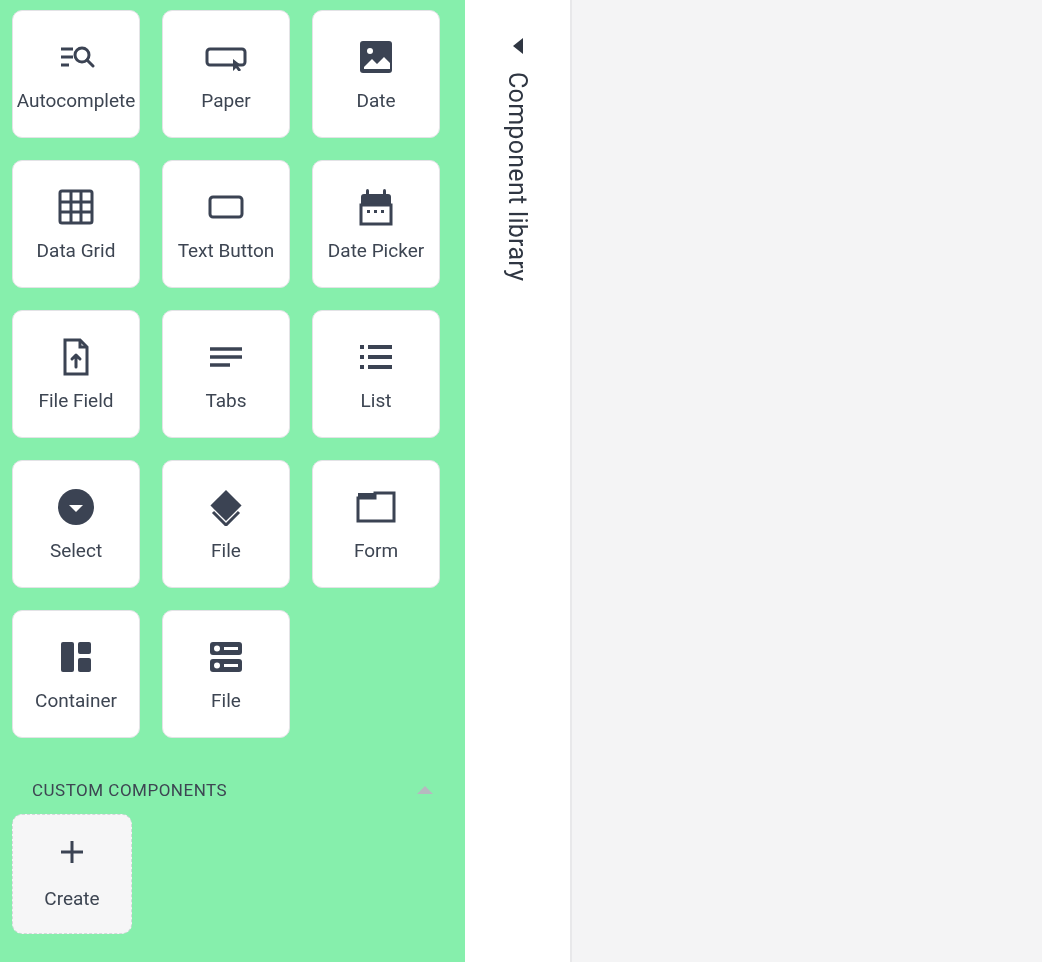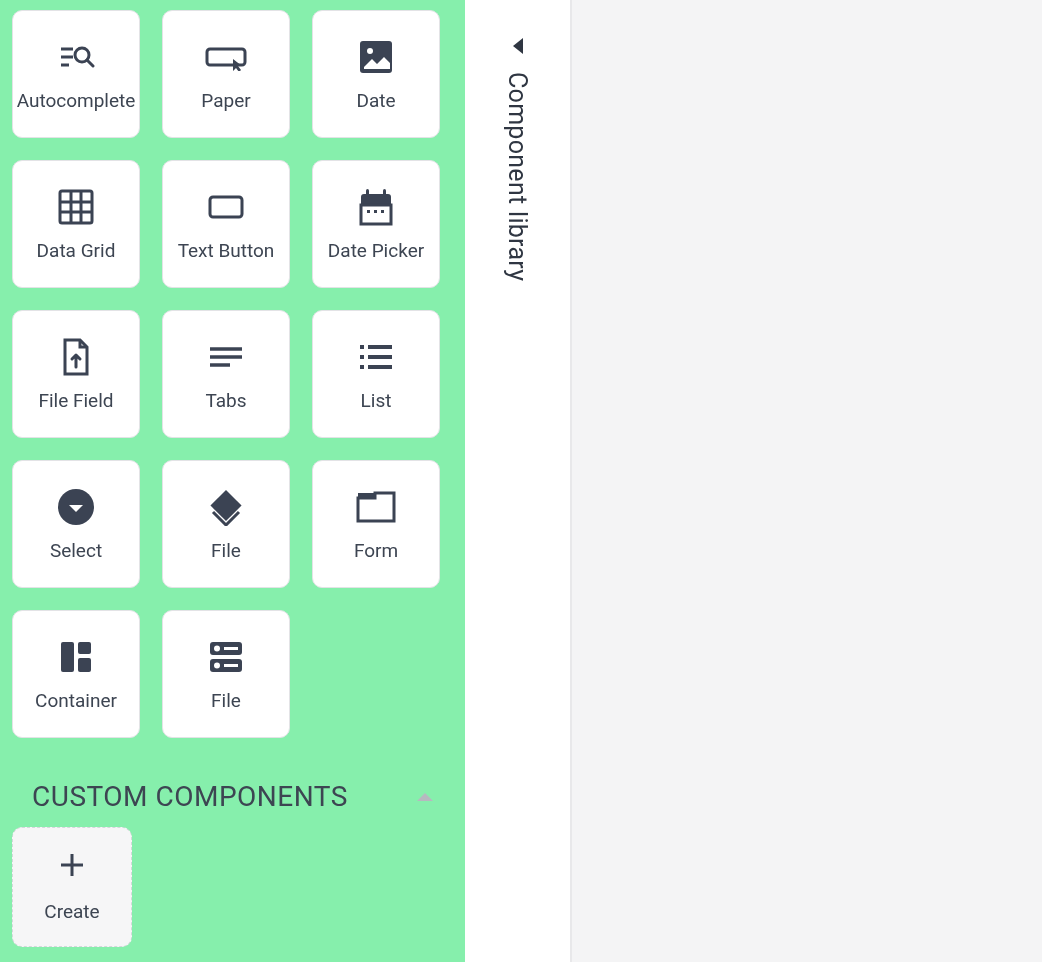--- a/index.html
+++ b/index.html
@@ -53,21 +53,21 @@
       font-weight: 400;
     }
     .section-header {
       margin-top: 42px;
       padding: 0 20px 14px 20px;
       display: flex;
       align-items: center;
       justify-content: space-between;
     }
     .section-title {
-      font-size: 28px;
+      font-size: 17px;
       letter-spacing: 0.5px;
       color: #3d4552;
       font-weight: 400;
     }
     .collapse-arrow {
       width: 0;
       height: 0;
       border-left: 8px solid transparent;
       border-right: 8px solid transparent;
       border-bottom: 8px solid #b6b9bf;

